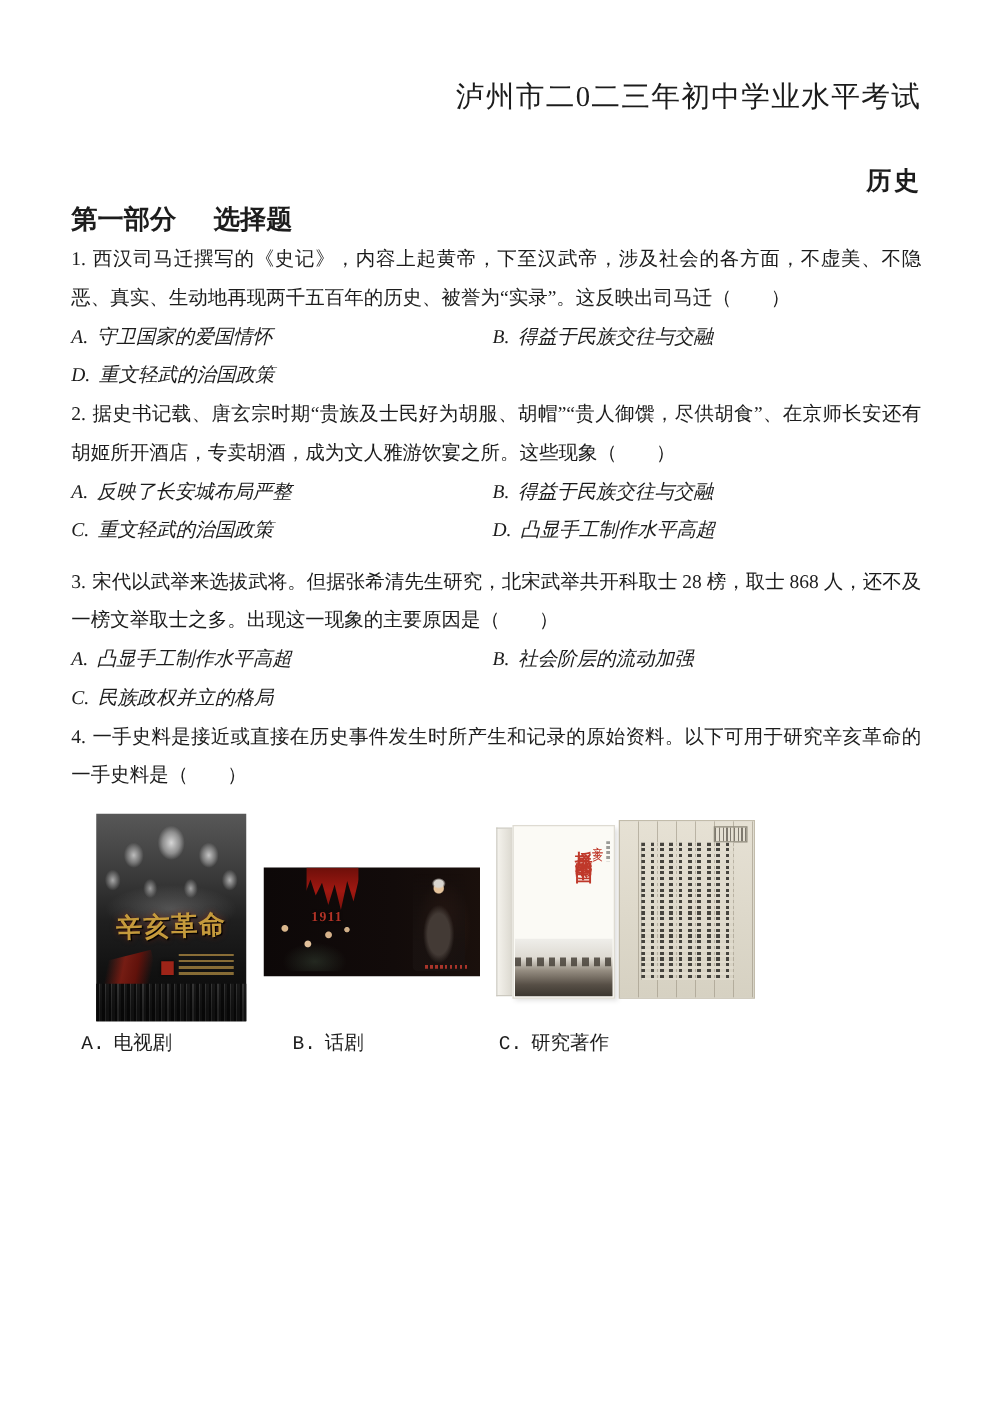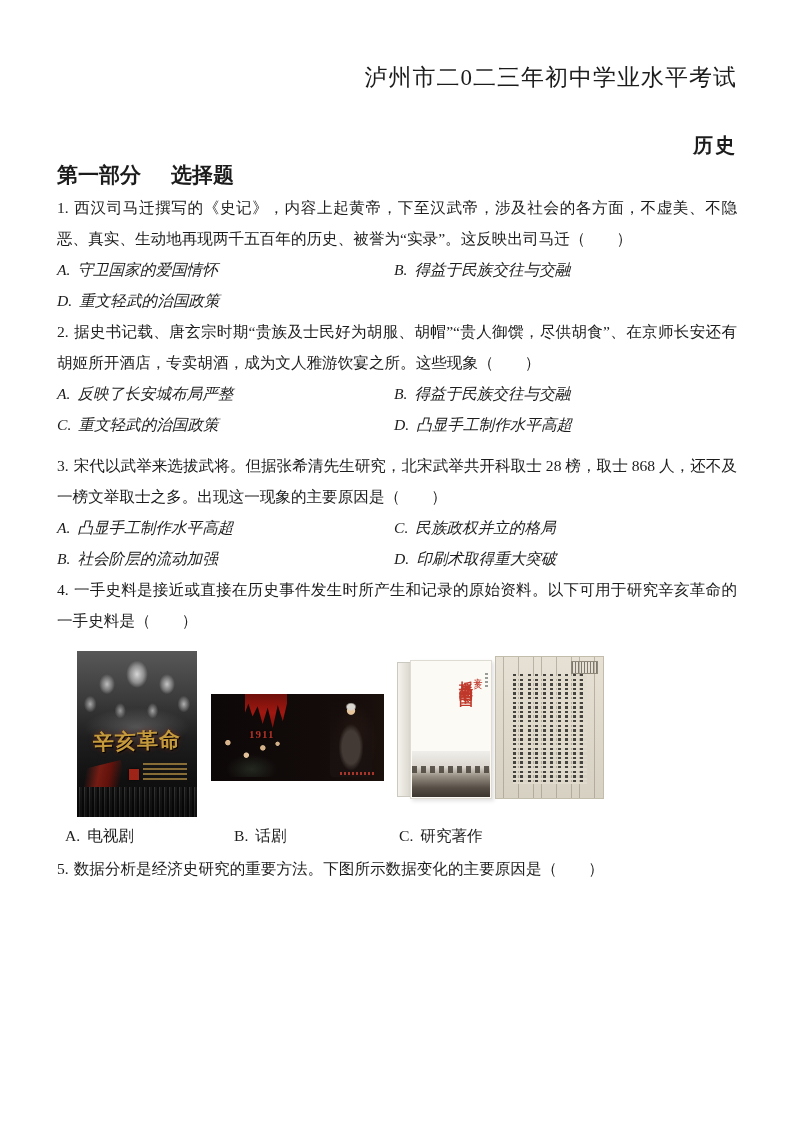--- a/index.html
+++ b/index.html
@@ -37,21 +37,21 @@
   .q5 { margin-top: 2px; }
 
   .opts2 {
     display: grid; grid-template-columns: 337px auto;
     font-size: 15.6px; line-height: 31px; font-style: italic;
   }
   .opt .olabel { margin-right: 7px; }
 
   .opts4 {
     display: grid; grid-template-columns: 169px 165px 160px auto;
-    font-size: 15.6px; line-height: 31px; padding-left: 8px;
+    font-size: 15.6px; line-height: 31px; padding-left: 8px; font-family: Liberation Mono, monospace;
   }
 
   
   .fig-strip { position: relative; height: 176px; margin-top: 8px; }
 
   
   .tv-poster {
     position: absolute; left: 20px; top: 7px; width: 120px; height: 166px;
     background:
       radial-gradient(ellipse 15px 19px at 50% 14%, #d6d6d6 0%, #8f8f8f 45%, rgba(0,0,0,0) 72%),
@@ -202,23 +202,22 @@
   <div class="opts2">
     <div class="opt"><span class="olabel">A.</span><span>反映了长安城布局严整</span></div>
     <div class="opt"><span class="olabel">B.</span><span>得益于民族交往与交融</span></div>
     <div class="opt"><span class="olabel">C.</span><span>重文轻武的治国政策</span></div>
     <div class="opt"><span class="olabel">D.</span><span>凸显手工制作水平高超</span></div>
   </div>
 
   <p class="qtext q3"><span class="qnum">3.</span><span>宋代以武举来选拔武将。但据张希清先生研究，北宋武举共开科取士 28 榜，取士 868 人，还不及一榜文举取士之多。出现这一现象的主要原因是（　　）</span></p>
   <div class="opts2">
     <div class="opt"><span class="olabel">A.</span><span>凸显手工制作水平高超</span></div>
+    <div class="opt"><span class="olabel">B.</span><span>社会阶层的流动加强</span></div>
     <div class="opt"><span class="olabel">C.</span><span>民族政权并立的格局</span></div>
-    <div class="opt"><span class="olabel">B.</span><span>社会阶层的流动加强</span></div>
-    <div class="opt"><span class="olabel">D.</span><span>印刷术取得重大突破</span></div>
   </div>
 
   <p class="qtext q4"><span class="qnum">4.</span><span>一手史料是接近或直接在历史事件发生时所产生和记录的原始资料。以下可用于研究辛亥革命的一手史料是（　　）</span></p>
 
   <div class="fig-strip">
 
     <div class="tv-poster">
       <div class="tvp-splash"></div>
       <div class="tvp-title">辛亥革命</div>
       <div class="tvp-seal"></div>
@@ -252,15 +251,14 @@
     </div>
 
   </div>
 
   <div class="opts4">
     <div class="opt"><span class="olabel">A.</span><span>电视剧</span></div>
     <div class="opt"><span class="olabel">B.</span><span>话剧</span></div>
     <div class="opt"><span class="olabel">C.</span><span>研究著作</span></div>
   </div>
 
-  <p class="qtext q5"><span class="qnum">5.</span><span>数据分析是经济史研究的重要方法。下图所示数据变化的主要原因是（　　）</span></p>
 
 </div>
 
 </body></html>

